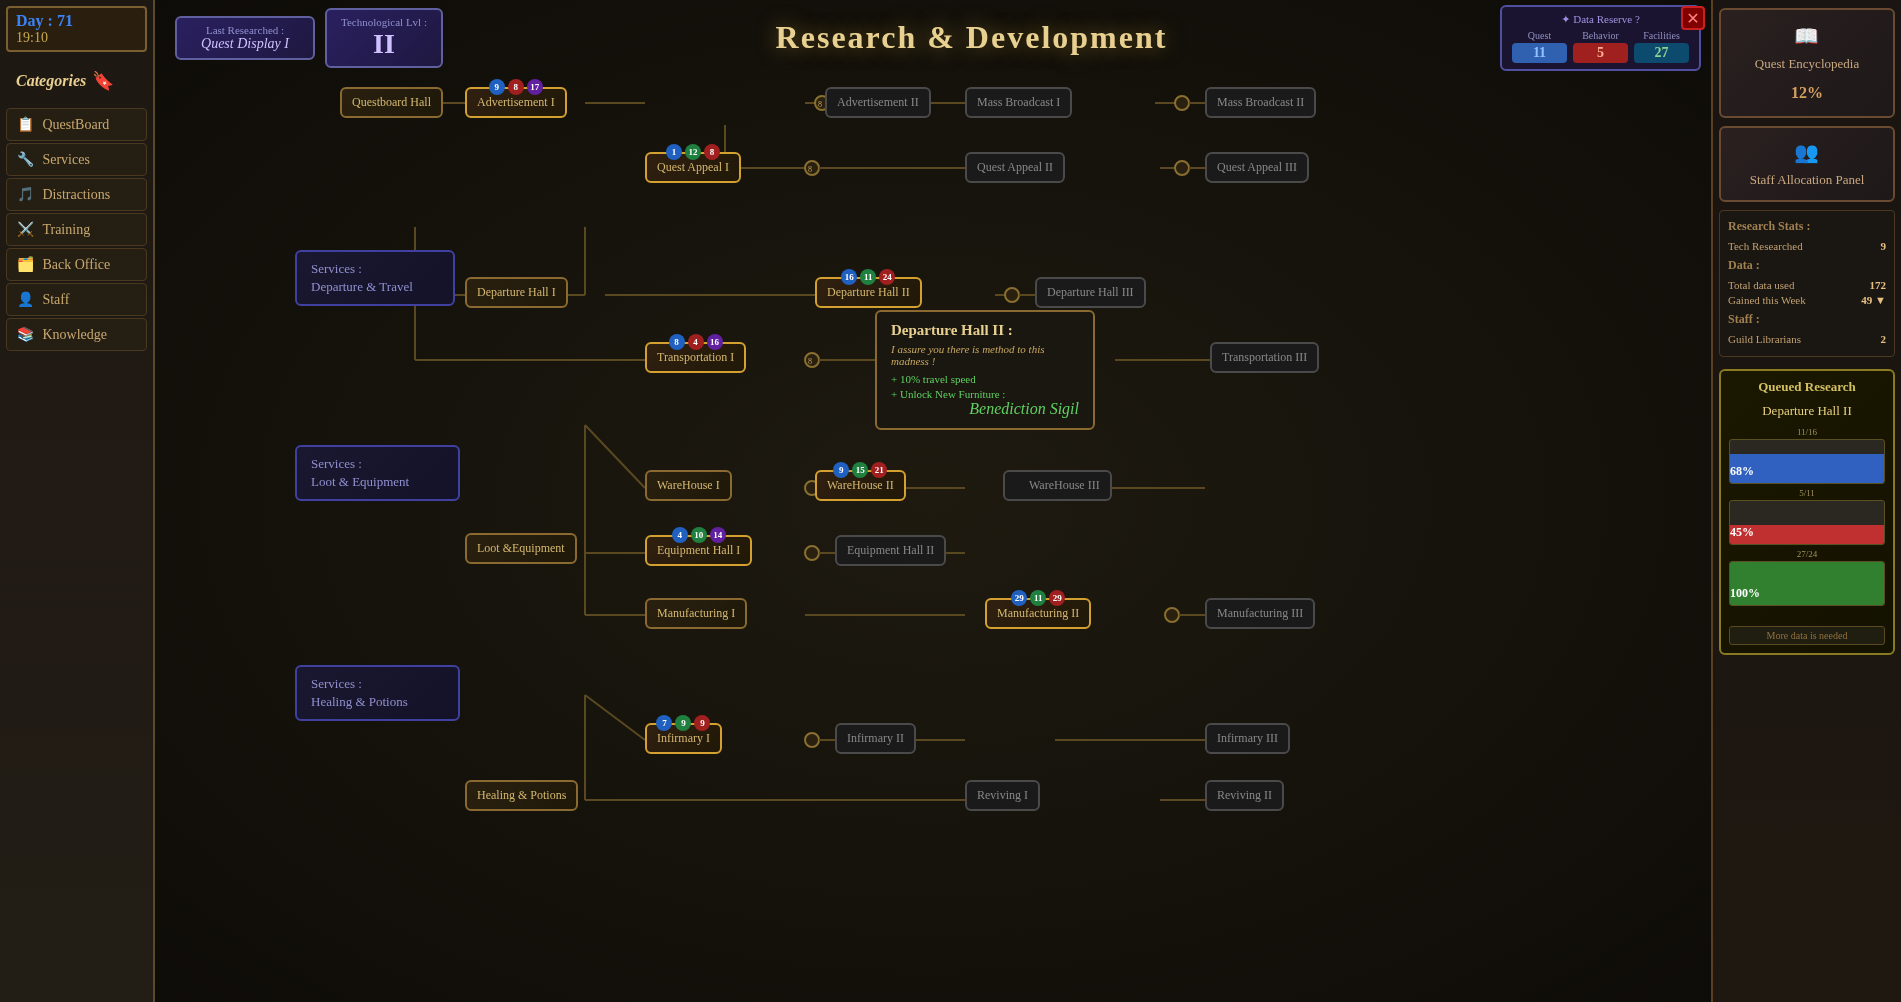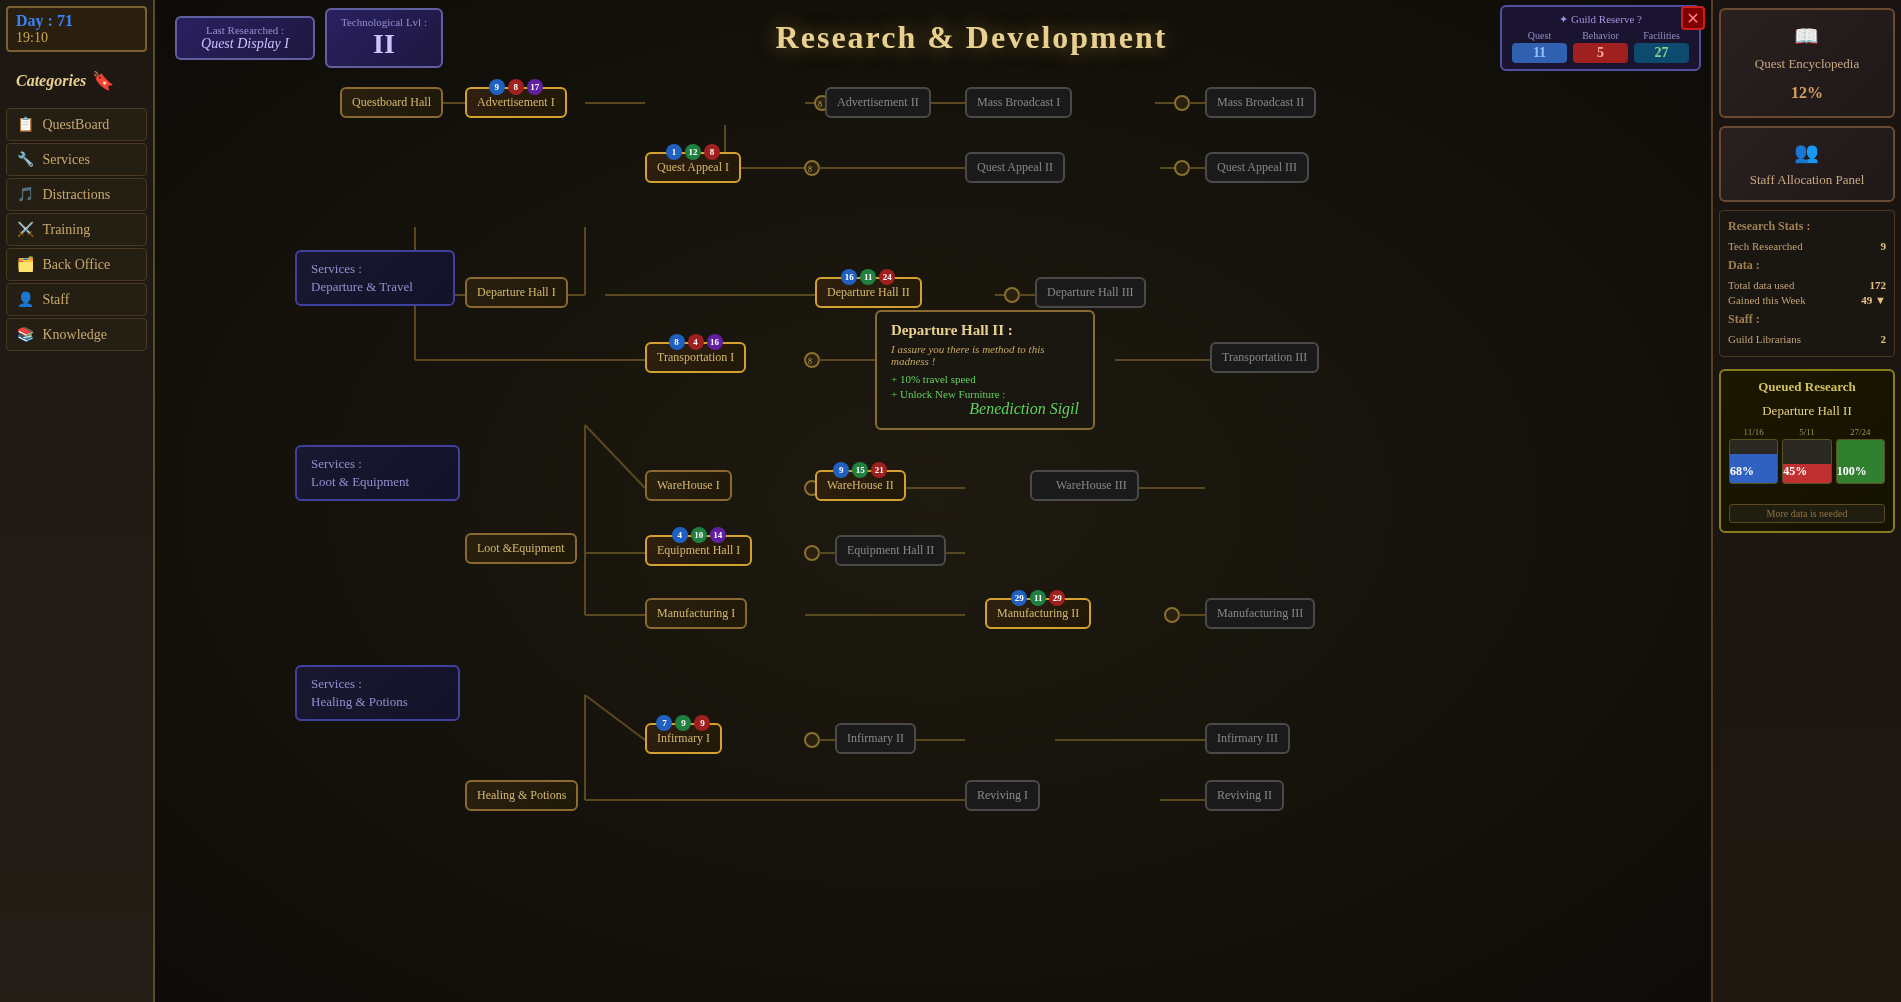--- a/index.html
+++ b/index.html
@@ -374,20 +374,21 @@
       font-size: 13px;
       color: #e8d080;
       text-align: center;
       margin-bottom: 8px;
     }
 
     .progress-bars-row {
       display: flex;
       gap: 4px;
       margin-bottom: 4px;
+      flex-direction: column;
     }
     .progress-bar-group {
       flex: 1;
       text-align: center;
     }
     .progress-fraction {
       font-size: 9px;
       color: #a09060;
       margin-bottom: 2px;
     }
@@ -518,21 +519,21 @@
         <div class="last-researched-value">Quest Display I</div>
       </div>
       <div class="tech-level-panel">
         <div class="tech-level-label">Technological Lvl :</div>
         <div class="tech-level-value">II</div>
       </div>
       <div class="main-title">Research &amp; Development</div>
       <div class="data-reserve-panel">
         <div class="data-reserve-title">
           <span>✦</span>
-          <span> Guild Reserve</span>
+          <span> Data Reserve</span>
           <span style="cursor:pointer;">?</span>
         </div>
         <div class="data-reserve-stats">
           <div class="data-stat">
             <div class="data-stat-label">Quest</div>
             <div class="data-stat-value stat-quest">11</div>
           </div>
           <div class="data-stat">
             <div class="data-stat-label">Behavior</div>
             <div class="data-stat-value stat-behavior">5</div>
@@ -717,21 +718,21 @@
 
       <div class="tech-node available" style="left:660px; top:395px;">
         <div class="node-badges">
           <div class="badge badge-blue">9</div>
           <div class="badge badge-green">15</div>
           <div class="badge badge-red">21</div>
         </div>
         <span>WareHouse II</span>
       </div>
 
-      <div class="tech-node researched" style="left:875px; top:395px;padding-left:24px;">
+      <div class="tech-node researched" style="left:848px; top:395px;padding-left:24px;">
         <span>WareHouse III</span>
       </div>
 
       <div class="tech-node" style="left:310px; top:458px;">
         <span>Loot &amp;Equipment</span>
       </div>
 
       <div class="tech-node available" style="left:490px; top:460px;">
         <div class="node-badges">
           <div class="badge badge-blue">4</div>

